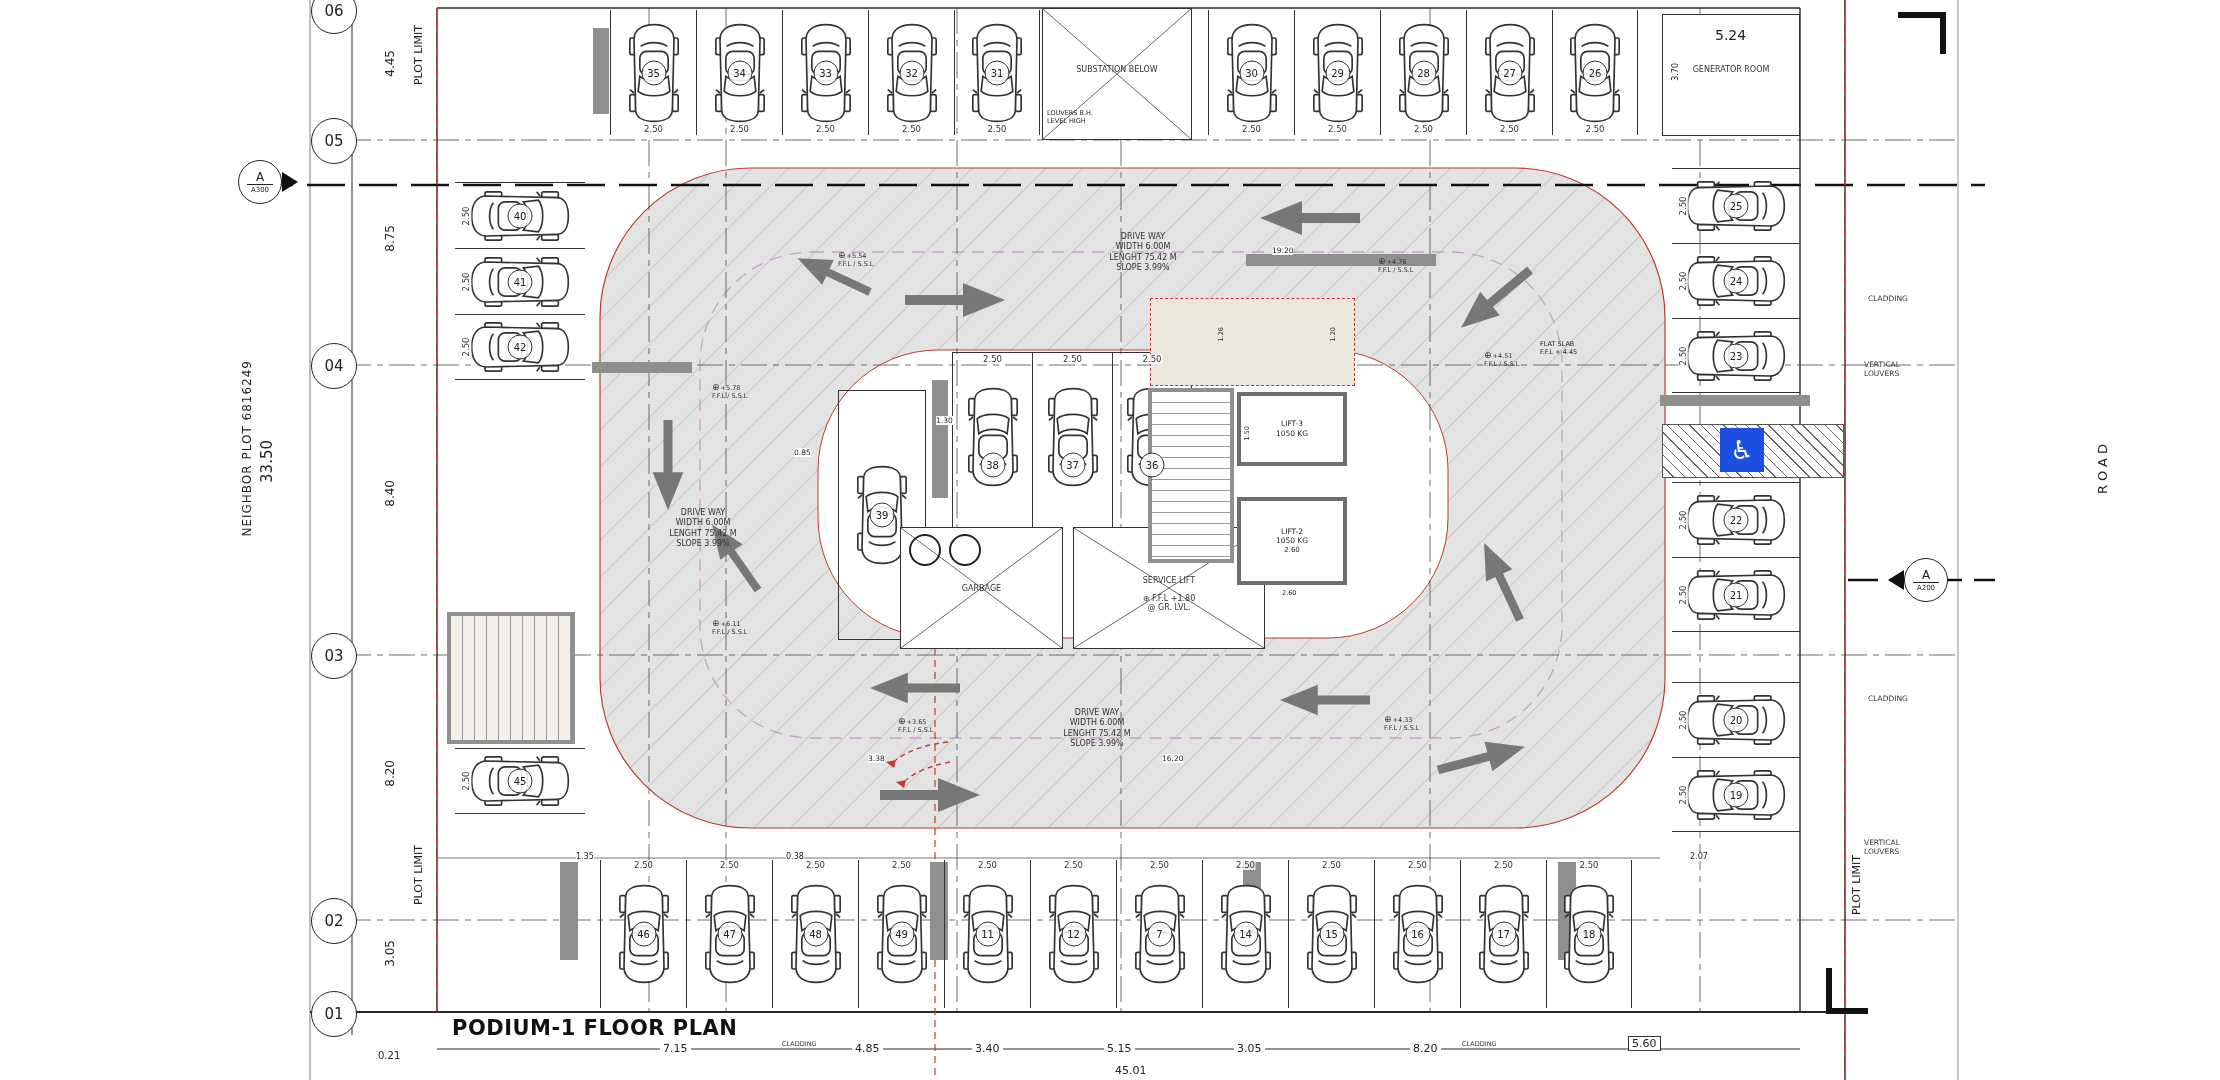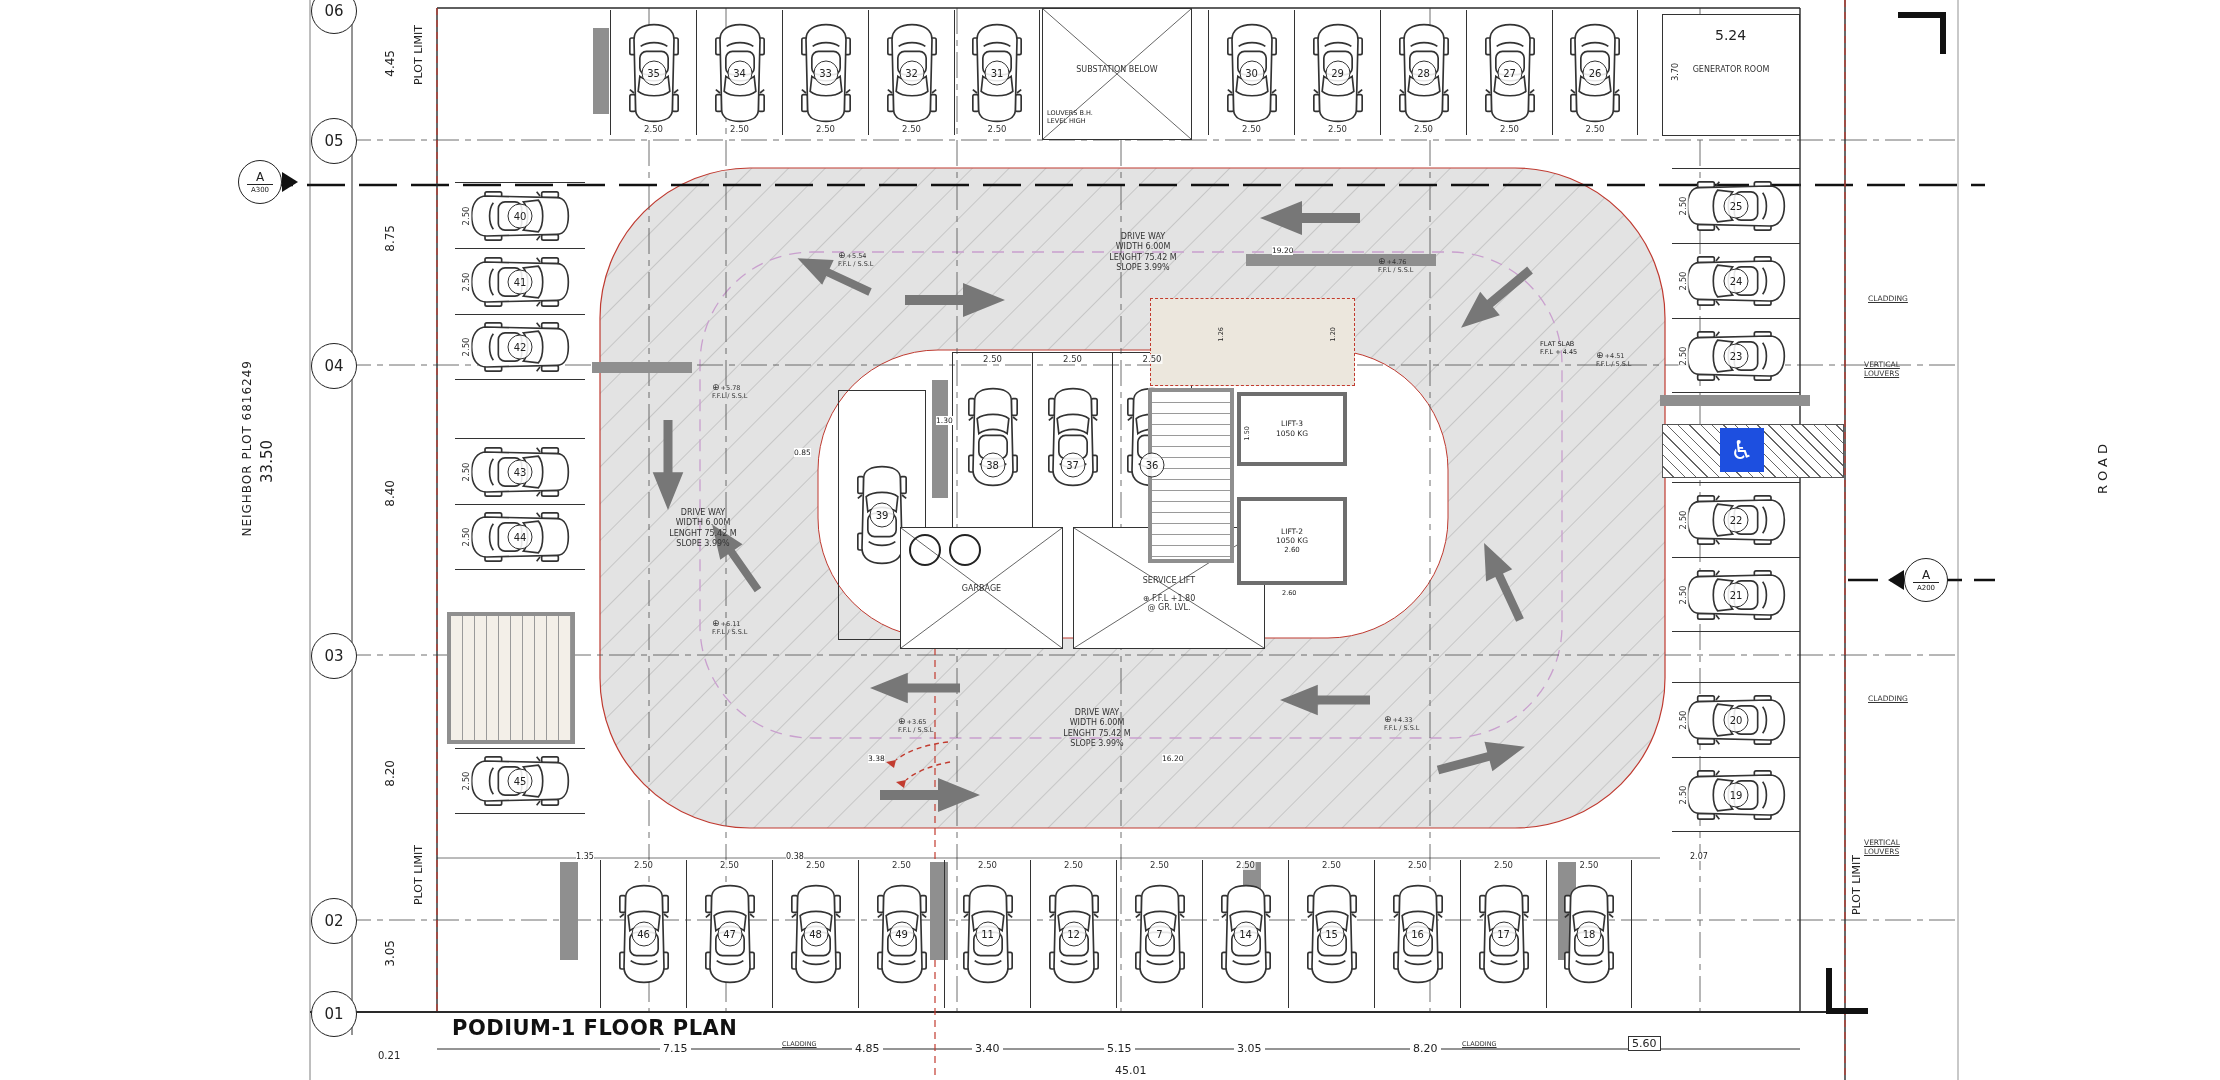--- a/index.html
+++ b/index.html
@@ -52,21 +52,21 @@
   .roomlbl{position:absolute;width:100%;text-align:center;font-size:8px;color:#333;z-index:2}
   .lift{position:absolute;box-sizing:border-box;border:4px solid #6e6e6e;background:#fff;z-index:3;
         display:flex;flex-direction:column;align-items:center;justify-content:center;
         font-size:7.5px;line-height:1.3;text-align:center}
   .marker{position:absolute;z-index:6;text-align:center}
   .marker .circ{width:42px;height:42px;border:1.4px solid #222;border-radius:50%;background:#fff;
                 display:flex;flex-direction:column;align-items:center;justify-content:center;font-size:12px}
   .marker .circ .sh{font-size:7px;border-top:1px solid #222;padding:1px 4px 0}
   .tri-r{width:0;height:0;border-left:16px solid #111;border-top:10px solid transparent;border-bottom:10px solid transparent}
   .tri-l{width:0;height:0;border-right:16px solid #111;border-top:10px solid transparent;border-bottom:10px solid transparent}
-  .leader{text-decoration:underline;font-size:7.5px;color:#333}
+  .leader{font-size:7.5px;color:#333}
   .bdim{position:absolute;font-size:11px;background:#fff;padding:0 3px;z-index:5}
   .hatchstrip{position:absolute;border:1px solid #555;z-index:2;
       background:repeating-linear-gradient(45deg,#fff 0 7px,#666 7px 8px)}
   .stairbox{position:absolute;box-sizing:border-box;border:4px solid #8f8f8f;z-index:2;
       background:repeating-linear-gradient(to bottom,#fff 0 10px,#9a9a9a 10px 11px)}
   .corner{position:absolute;background:#111;z-index:6}
   .title{position:absolute;font-size:21px;font-weight:bold;letter-spacing:.5px;color:#111;z-index:6}
 </style>
 </head>
 <body>
@@ -539,41 +539,20 @@
       <div class="stall">
       <span class="dim">2.50</span>
       <span class="car-wrap">
           <svg class="car" viewBox="0 0 60 120">
             <use href="#carSym"></use>
           </svg>
         </span>
       <span class="num">42</span>
     </div>
     </div>
-  <div class="phost col col-left" style="left:455px;top:438px">
-
-  <div class="stall">
-      <span class="dim">2.50</span>
-      <span class="car-wrap">
-          <svg class="car" viewBox="0 0 60 120">
-            <use href="#carSym"></use>
-          </svg>
-        </span>
-      <span class="num">43</span>
-    </div>
-      <div class="stall">
-      <span class="dim">2.50</span>
-      <span class="car-wrap">
-          <svg class="car" viewBox="0 0 60 120">
-            <use href="#carSym"></use>
-          </svg>
-        </span>
-      <span class="num">44</span>
-    </div>
-    </div>
   <div class="phost col col-left" style="left:455px;top:748px">
 
   <div class="stall">
       <span class="dim">2.50</span>
       <span class="car-wrap">
           <svg class="car" viewBox="0 0 60 120">
             <use href="#carSym"></use>
           </svg>
         </span>
       <span class="num">45</span>
@@ -710,21 +689,21 @@
     <span>DRIVE WAY</span><br>
     <span>WIDTH 6.00M</span><br>
     <span>LENGHT 75.42 M</span><br>
     <span>SLOPE 3.99%</span>
   </div>
 
   
   <div class="lvl" style="left:838px;top:250px"><span class="ico">⊕</span><span>+5.54</span><br><span>F.F.L / S.S.L</span></div>
   <div class="lvl" style="left:1378px;top:256px"><span class="ico">⊕</span><span>+4.76</span><br><span>F.F.L / S.S.L</span></div>
   <div class="lvl" style="left:712px;top:382px"><span class="ico">⊕</span><span>+5.78</span><br><span>F.F.L / S.S.L</span></div>
-  <div class="lvl" style="left:1596px;top:350px"><span class="ico">⊕</span><span>+4.51</span><br><span>F.F.L / S.S.L</span></div>
+  <div class="lvl" style="left:1484px;top:350px"><span class="ico">⊕</span><span>+4.51</span><br><span>F.F.L / S.S.L</span></div>
   <div class="lvl" style="left:712px;top:618px"><span class="ico">⊕</span><span>+6.11</span><br><span>F.F.L / S.S.L</span></div>
   <div class="lvl" style="left:898px;top:716px"><span class="ico">⊕</span><span>+3.65</span><br><span>F.F.L / S.S.L</span></div>
   <div class="lvl" style="left:1384px;top:714px"><span class="ico">⊕</span><span>+4.33</span><br><span>F.F.L / S.S.L</span></div>
 
   
   <div class="lbl" style="left:1272px;top:246px;font-size:7.5px;background:#fff;z-index:4">19.20</div>
   <div class="lbl" style="left:1162px;top:754px;font-size:7.5px;background:#fff;z-index:4">16.20</div>
   <div class="lbl" style="left:868px;top:754px;font-size:7.5px;background:#fff;z-index:4">3.38</div>
   <div class="lbl" style="left:794px;top:448px;font-size:7.5px;background:#fff;z-index:4">0.85</div>
   <div class="lbl" style="left:936px;top:416px;font-size:7.5px;background:#fff;z-index:4">1.30</div>

